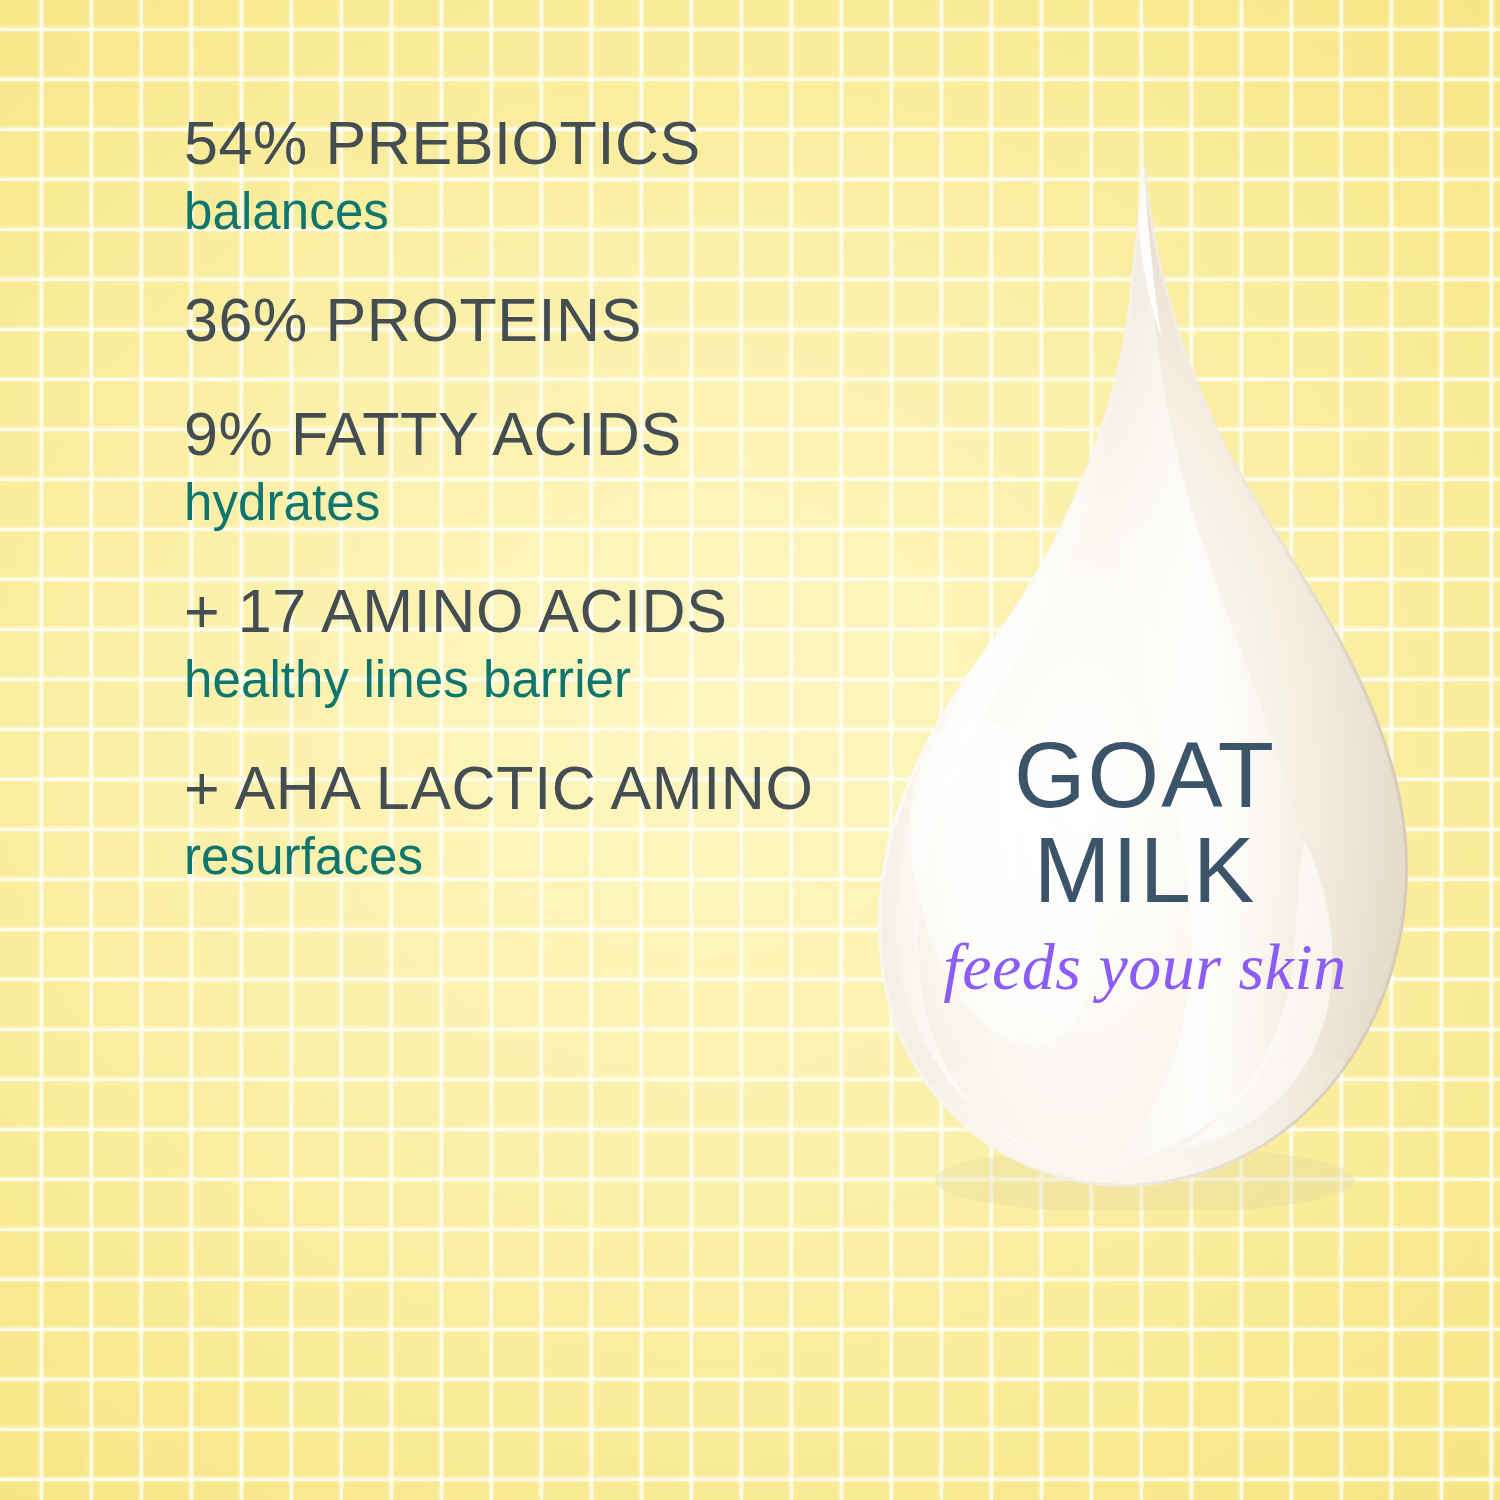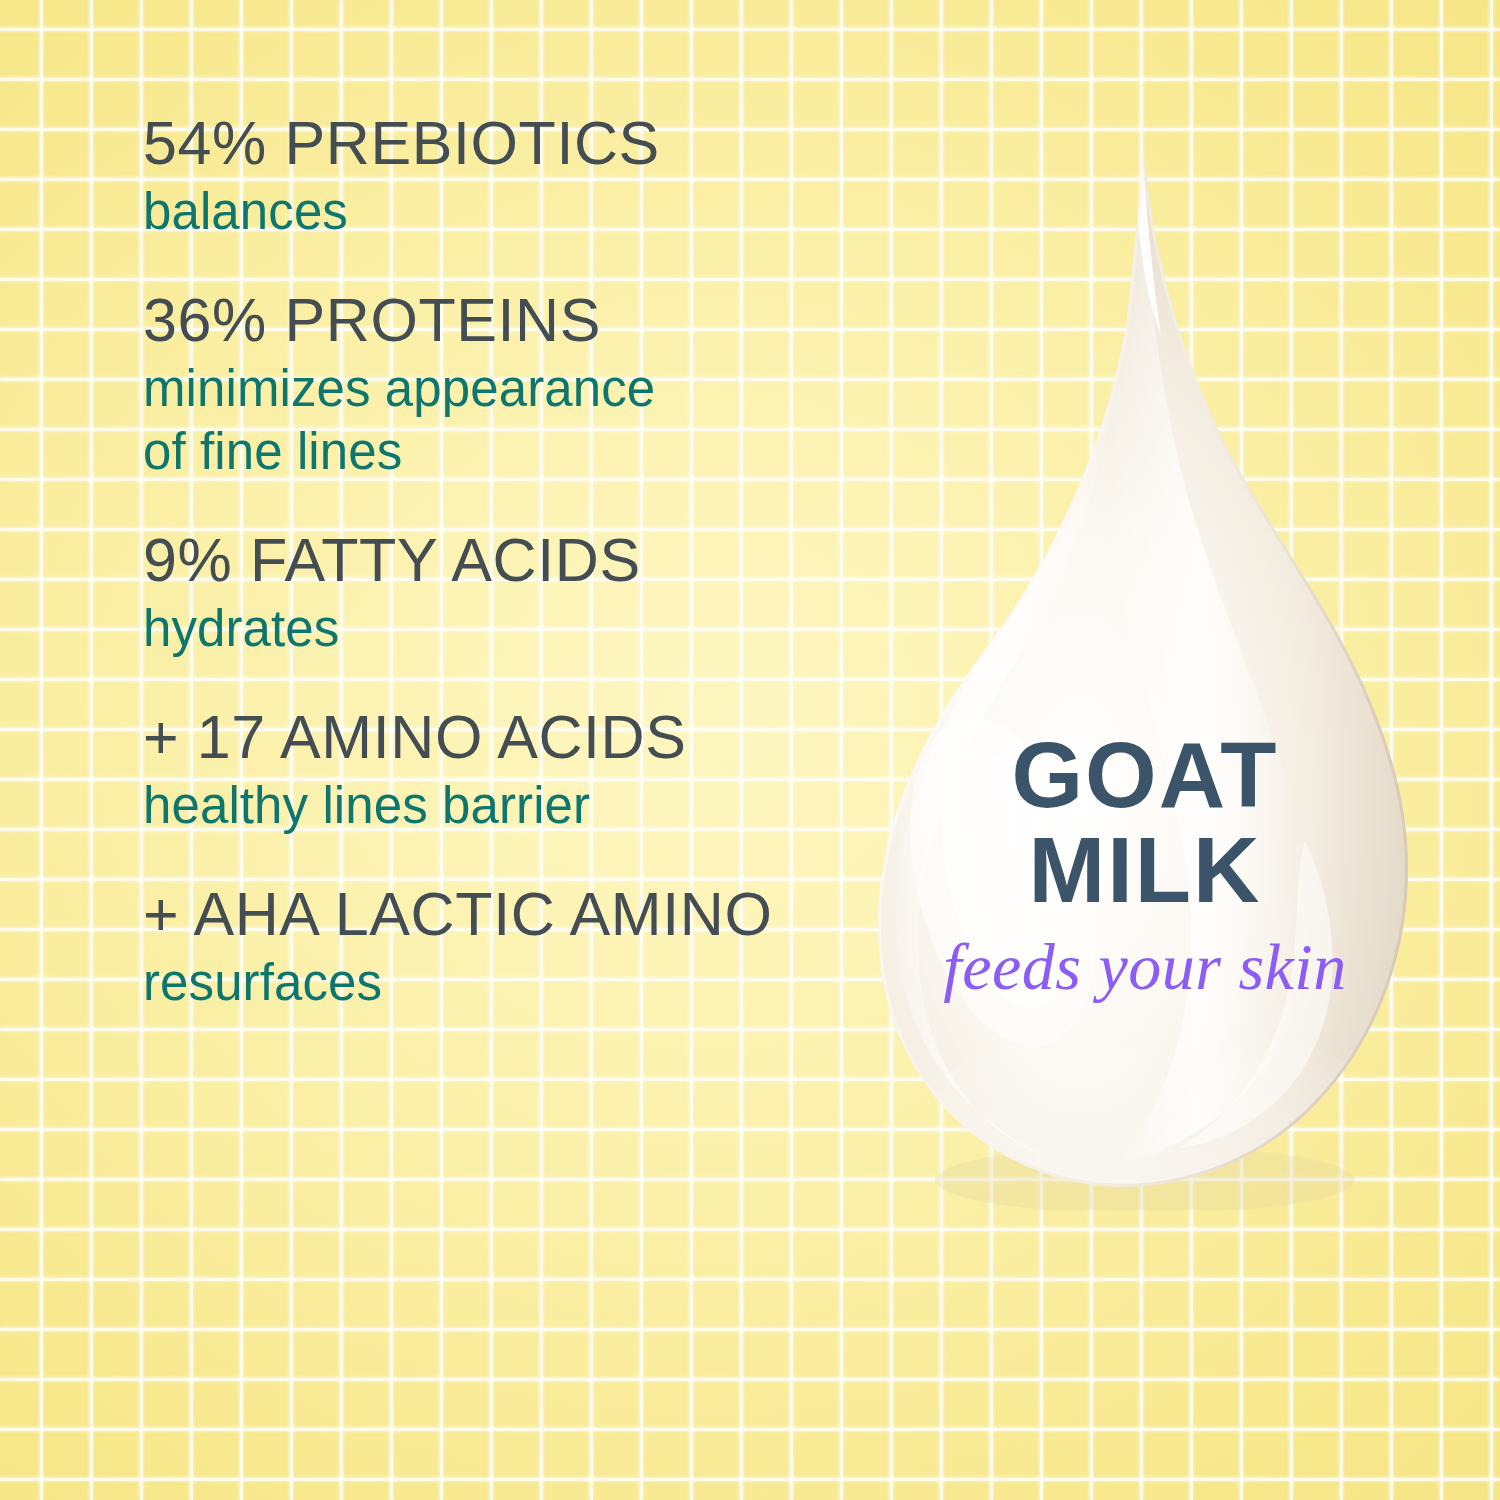--- a/index.html
+++ b/index.html
@@ -52,21 +52,21 @@
   }
 
   
   .list {
     position: absolute;
     left: 143px;
     top: 106px;
     width: 700px;
   }
 
-  .item { margin-bottom: 40px; }
+  .item { margin-bottom: 40px; margin-left: 41px; }
   .item:last-child { margin-bottom: 0; }
 
   .headline {
     color: #434d52;
     font-size: 61px;
     line-height: 74px;
     letter-spacing: 0.6px;
     font-weight: 400;
     white-space: pre-line;
   }
@@ -94,21 +94,21 @@
   .goat-milk {
     position: absolute;
     left: 0;
     top: 588px;
     width: 620px;
     text-align: center;
     color: #3c5469;
     font-size: 92px;
     line-height: 95px;
     letter-spacing: 2px;
-    font-weight: 700;
+    font-weight: 400;
     white-space: pre-line;
   }
 
   .tagline {
     position: absolute;
     left: 0;
     top: 792px;
     width: 620px;
     text-align: center;
     color: #8b5cf6;
@@ -130,22 +130,20 @@
 
   <div class="list">
 
     <div class="item">
       <div class="headline">54% PREBIOTICS</div>
       <div class="sub">balances</div>
     </div>
 
     <div class="item">
       <div class="headline">36% PROTEINS</div>
-      <div class="sub">minimizes appearance
-of fine lines</div>
     </div>
 
     <div class="item">
       <div class="headline">9% FATTY ACIDS</div>
       <div class="sub">hydrates</div>
     </div>
 
     <div class="item">
       <div class="headline">+ 17 AMINO ACIDS</div>
       <div class="sub">healthy lines barrier</div>

